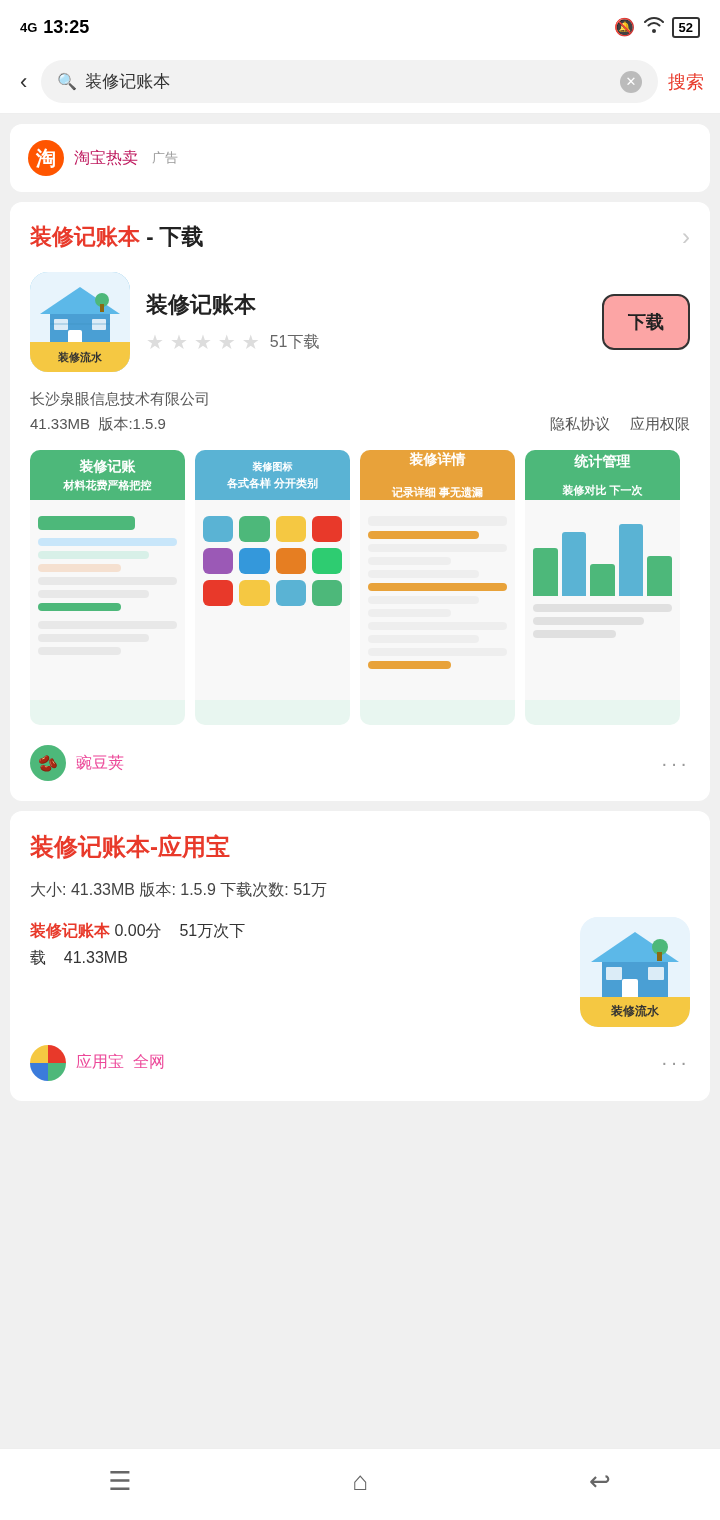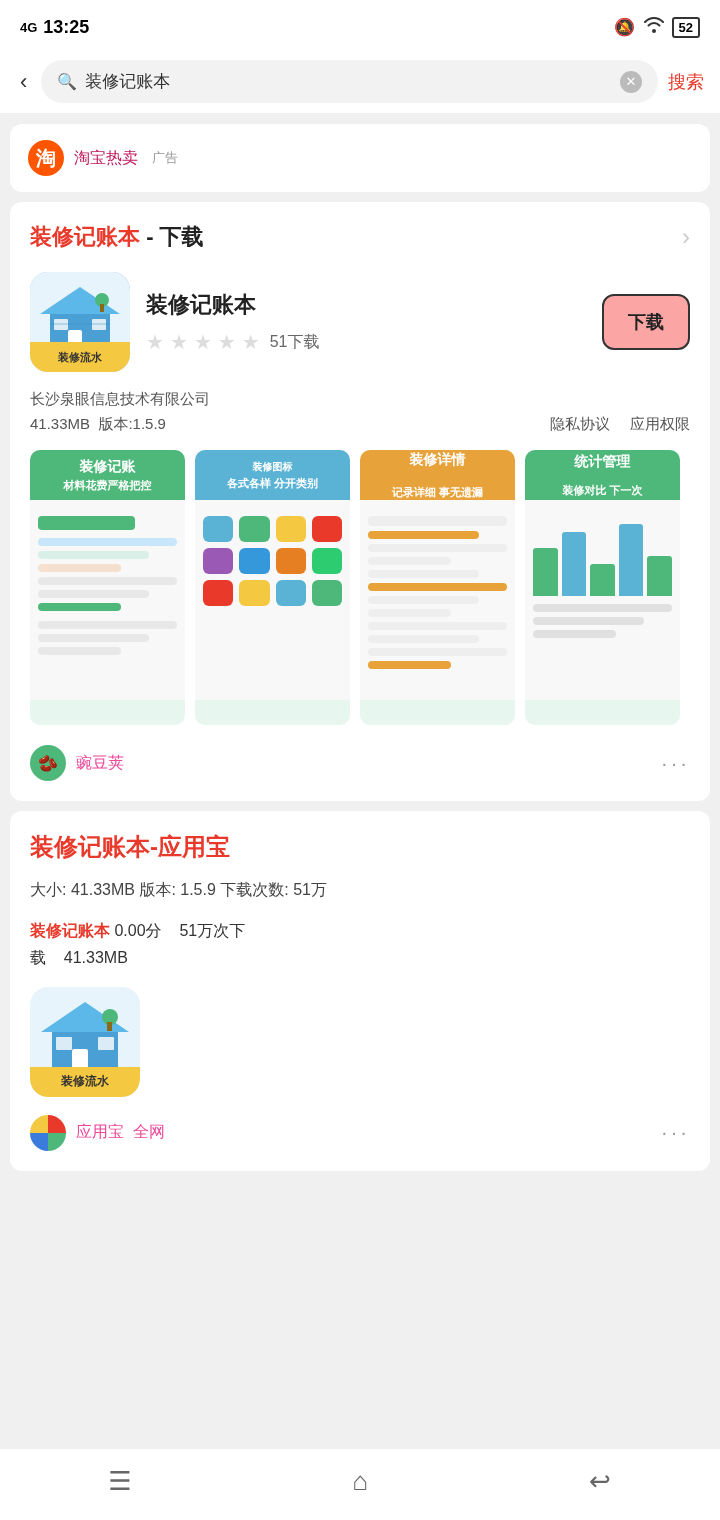--- a/index.html
+++ b/index.html
@@ -228,21 +228,20 @@
       border-radius: 12px;
       padding: 20px;
     }
     .second-title { font-size: 24px; font-weight: 700; color: #e8392a; margin-bottom: 14px; }
     .second-meta { font-size: 16px; color: #444; margin-bottom: 14px; line-height: 1.6; }
 
     .second-app-row {
       display: flex;
       gap: 16px;
       align-items: flex-start;
-      flex-direction: column;
     }
     .second-app-desc { flex: 1; }
     .second-app-desc-text { font-size: 16px; color: #333; line-height: 1.7; }
     .second-app-icon {
       width: 110px; height: 110px;
       border-radius: 18px;
       overflow: hidden;
       background: #e8f4fc;
       flex-shrink: 0;
       position: relative;

